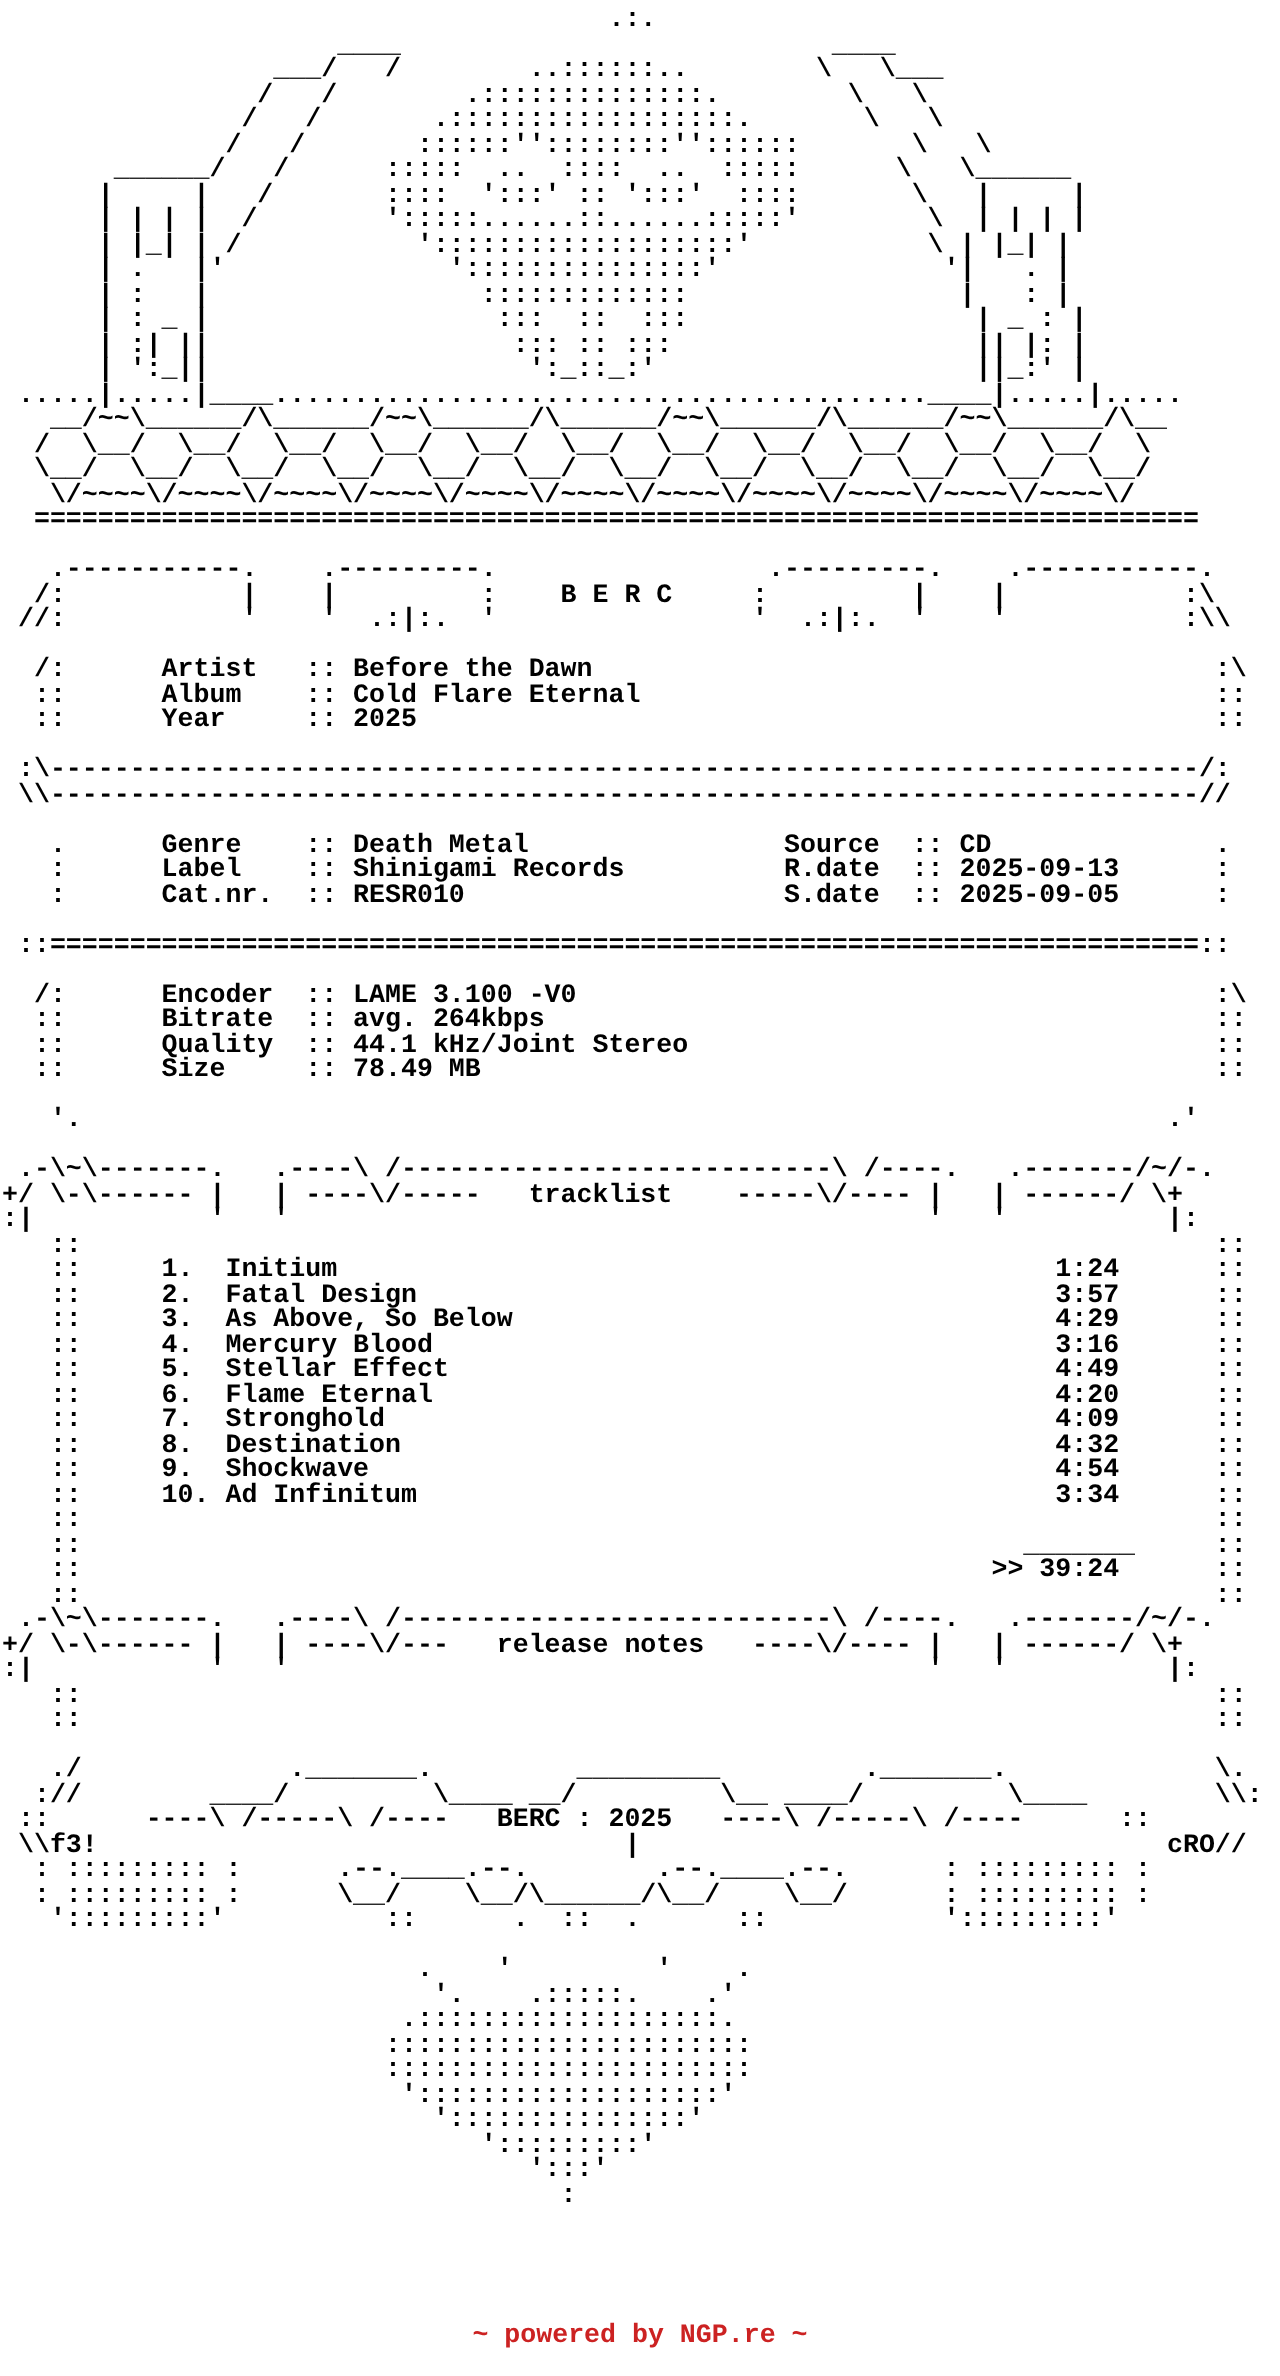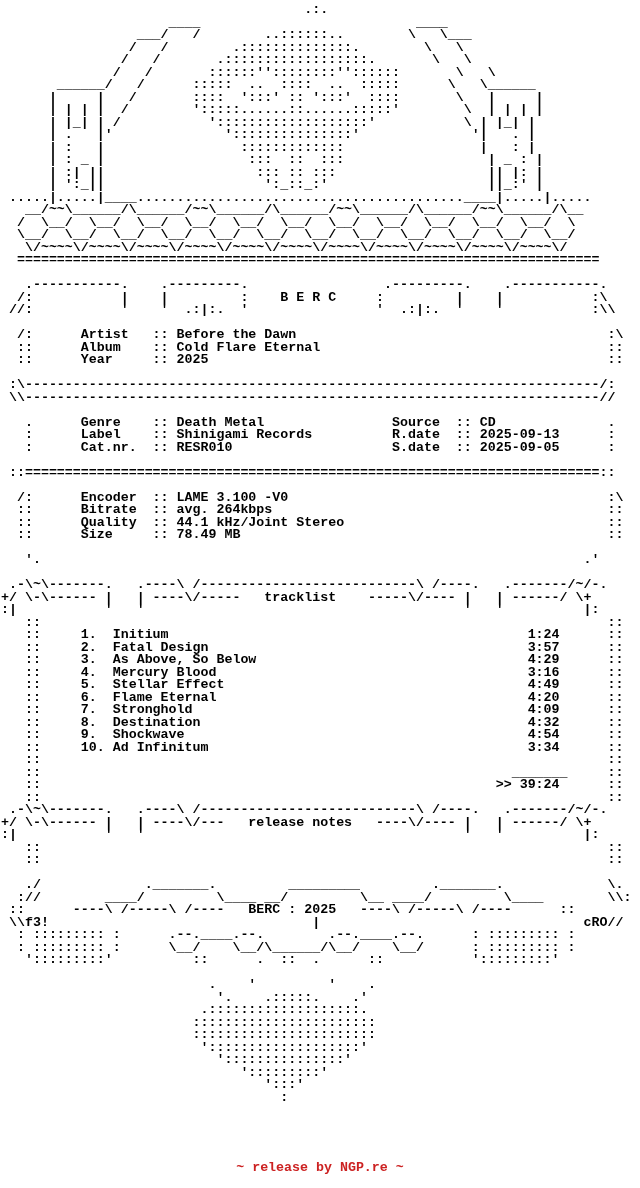--- a/index.html
+++ b/index.html
@@ -119,16 +119,16 @@
                         :::::::::::::::::::::::
                          ':::::::::::::::::::'
                            ':::::::::::::::'
                               ':::::::::'
                                  ':::'
                                    :
 
 
 </pre>
   <div class="footer" style="color: rgb(204, 34, 34);">
-    <div>~ release by NGP.re ~</div>
+    <div>~ powered by NGP.re ~</div>
     
   </div>
 </div>
 
 </body></html>

